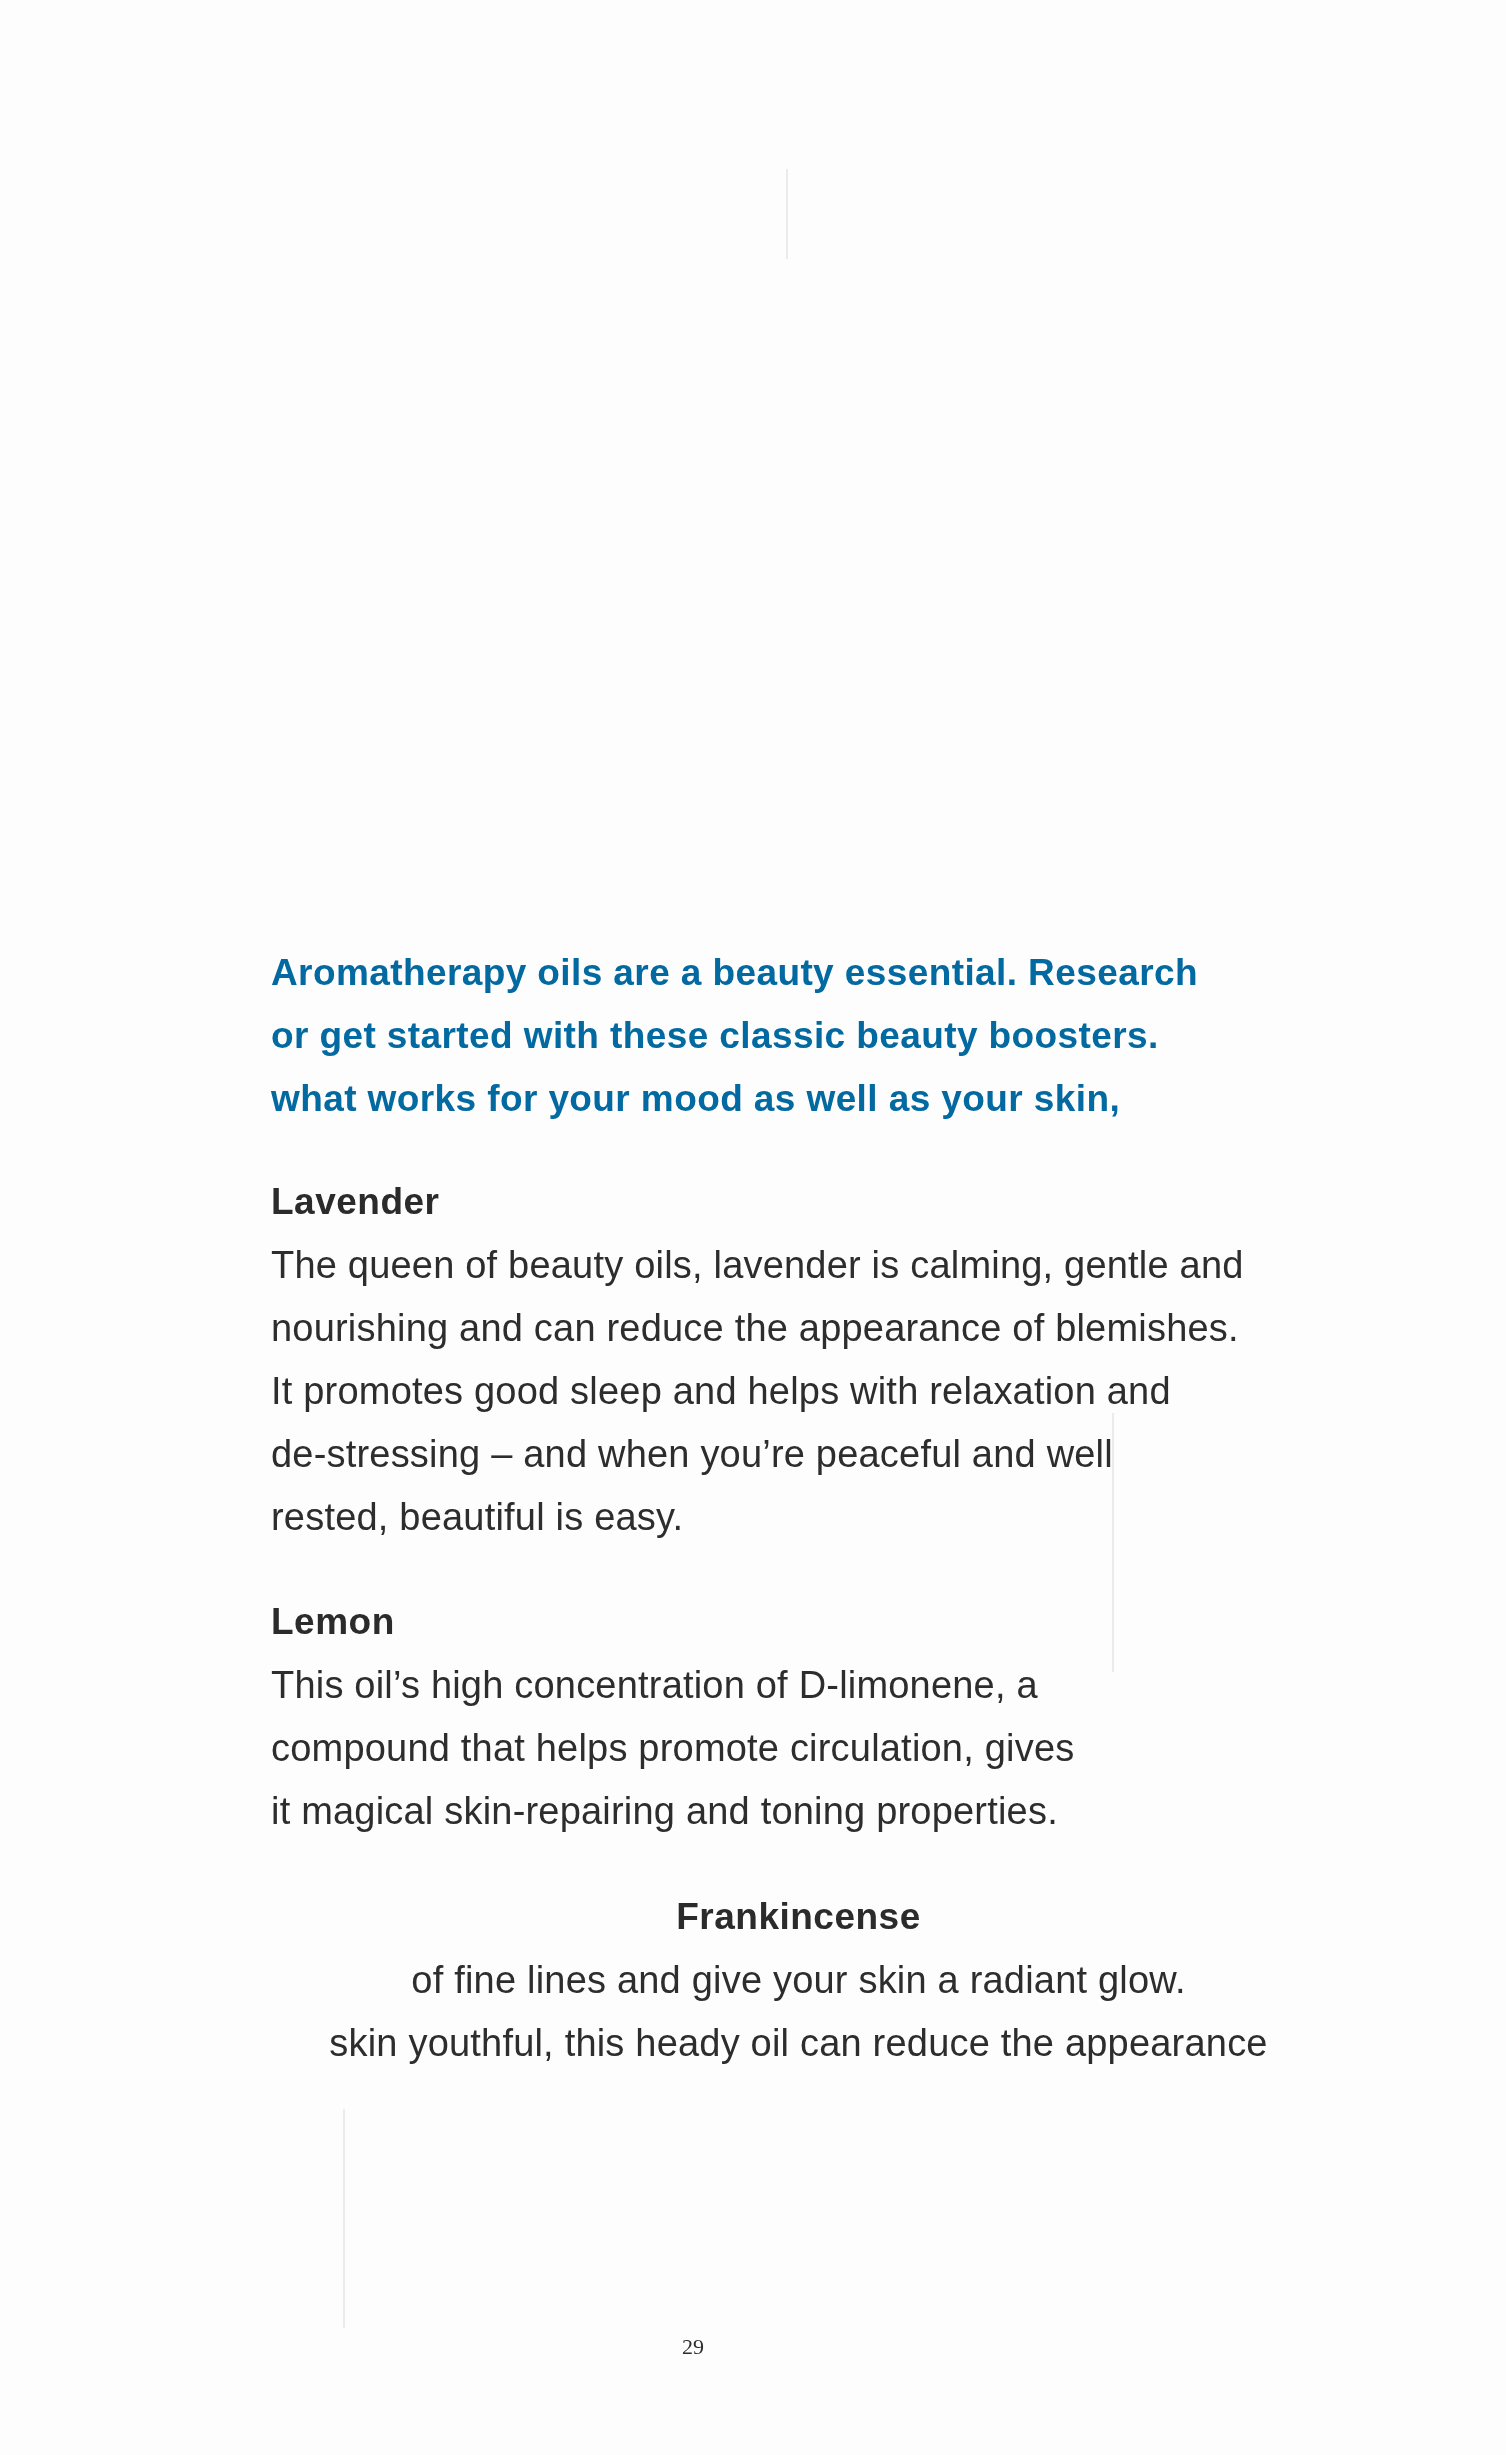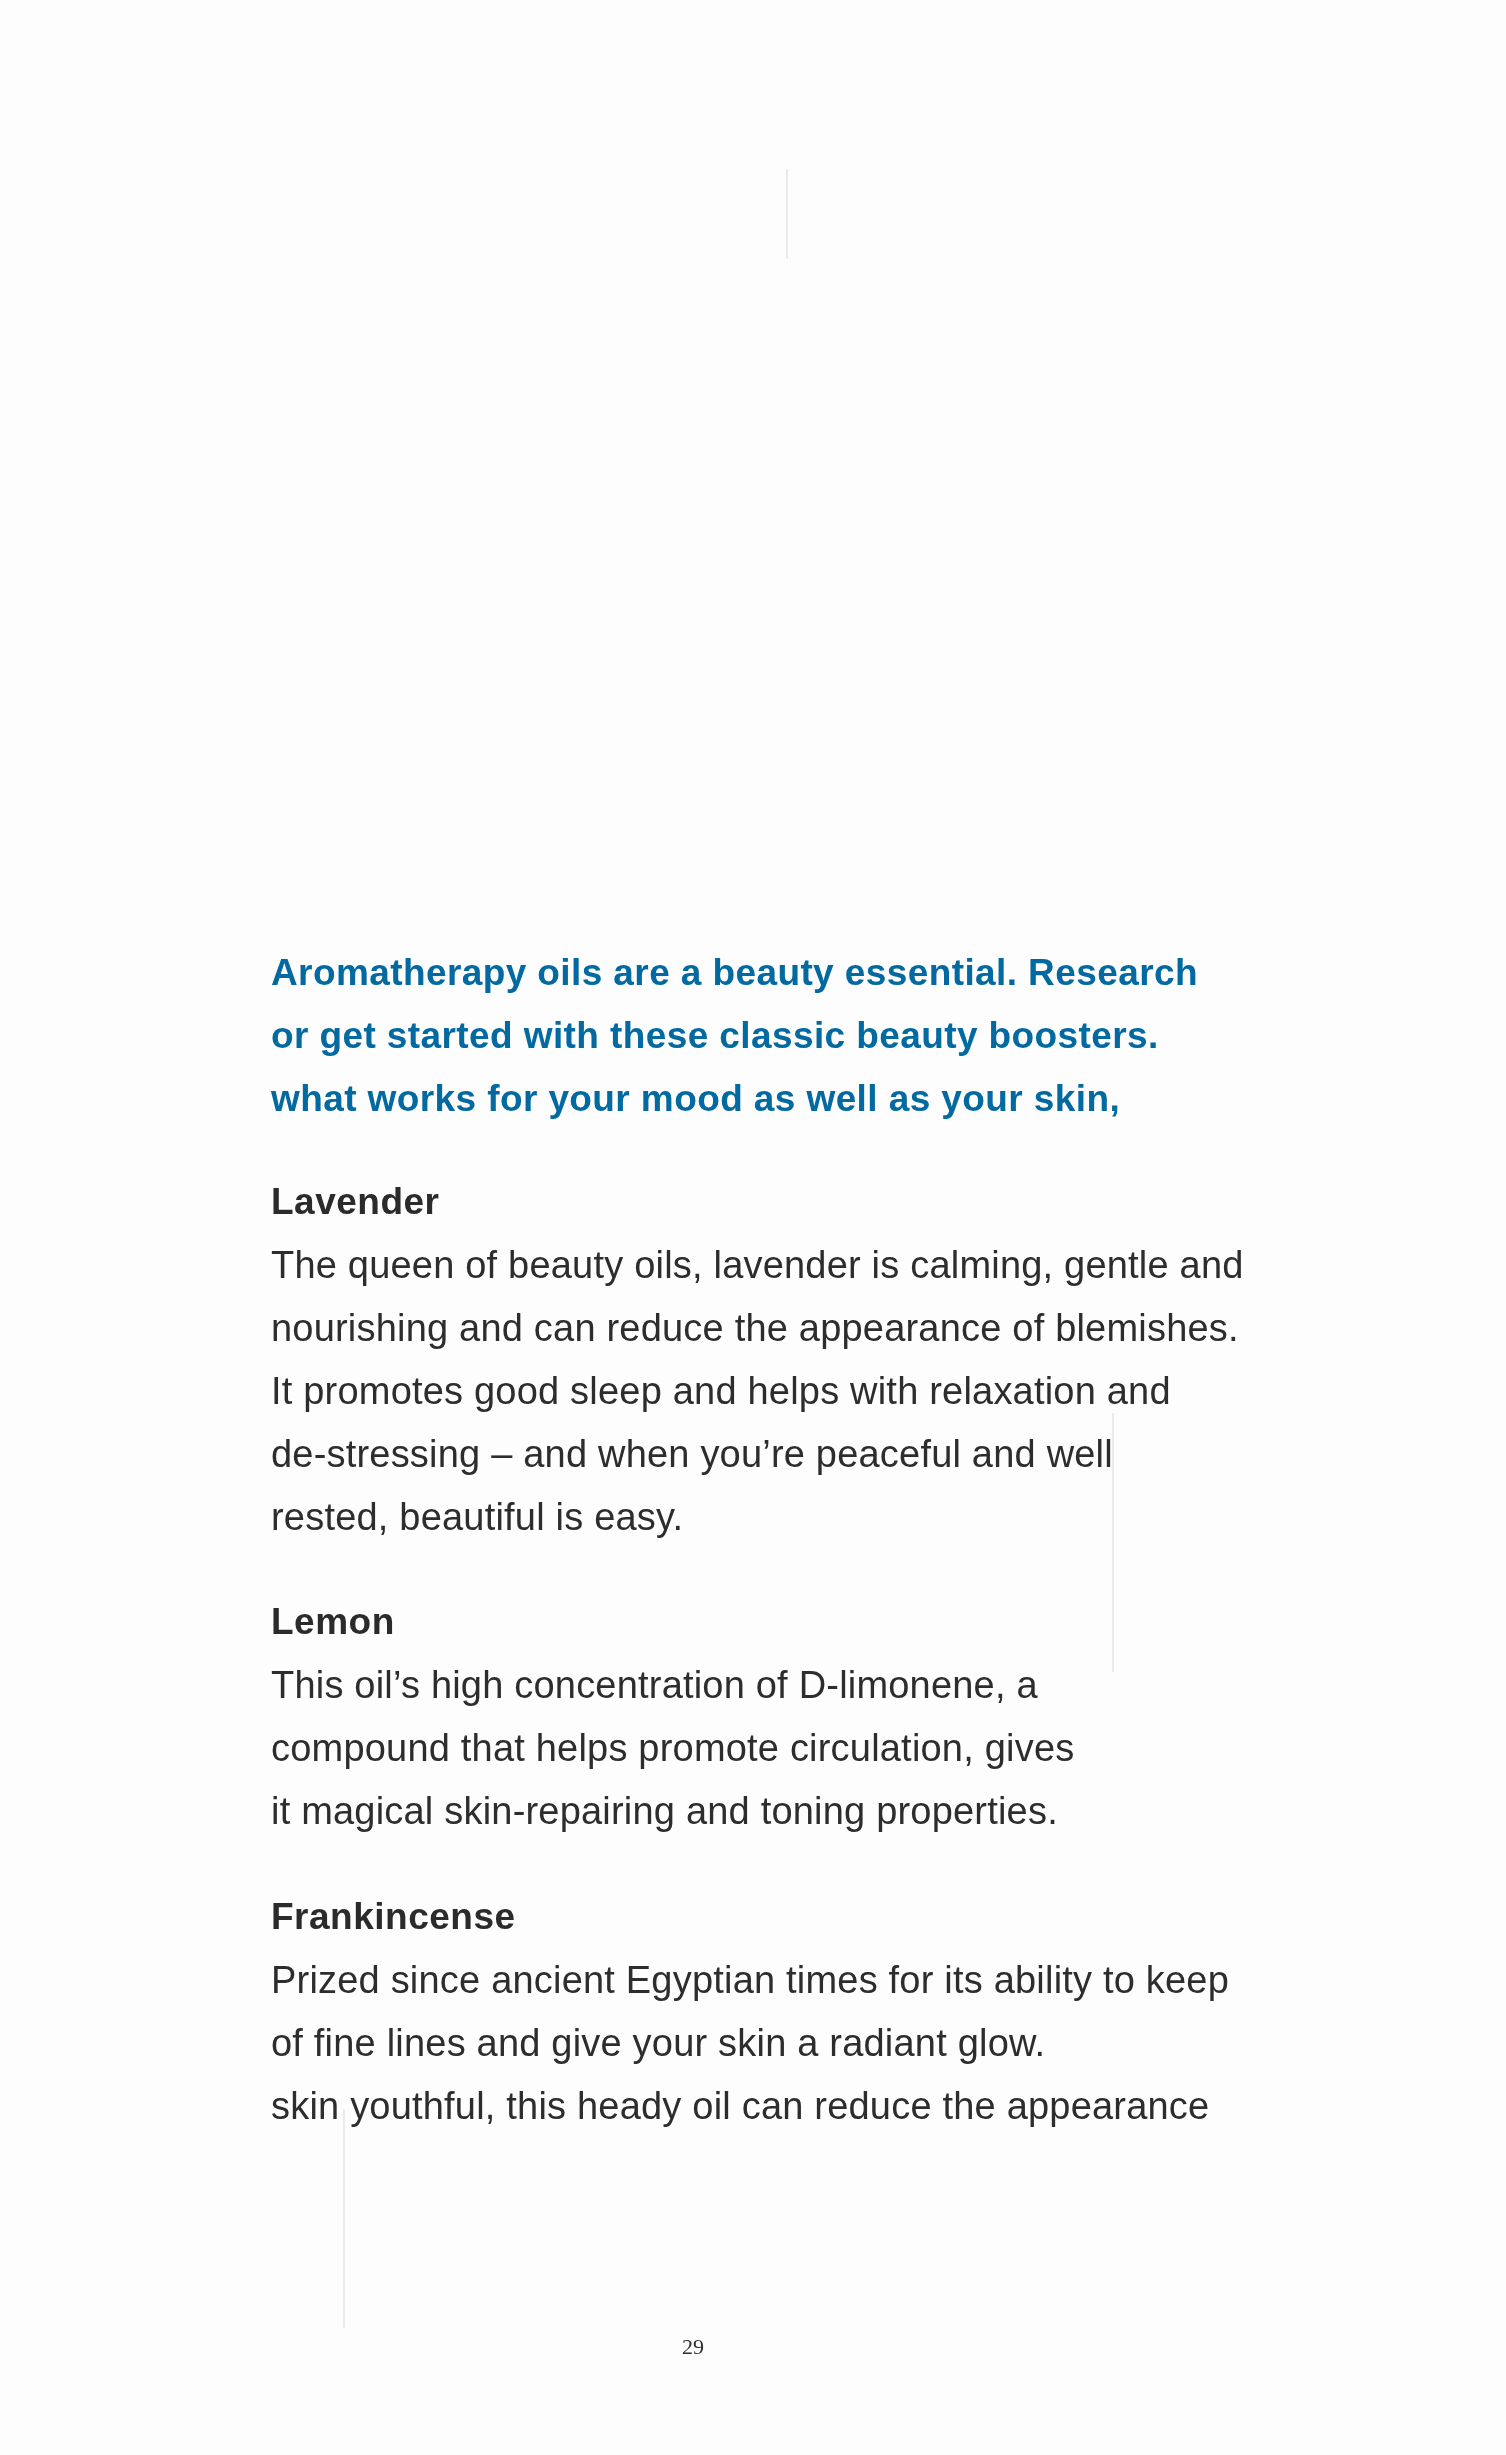--- a/index.html
+++ b/index.html
@@ -59,21 +59,21 @@
       display: block;
       font-size: 38px;
       line-height: 63px;
       font-weight: normal;
       color: #2d2d2d;
       letter-spacing: 0.2px;
       white-space: nowrap;
     }
     .sec-lavender { top: 1170px; }
     .sec-lemon { top: 1590px; }
-    .sec-frank { top: 1885px; }
+    .sec-frank { top: 1885px; text-align: center; }
     .page-number {
       position: absolute;
       left: 0;
       width: 1386px;
       top: 2334px;
       text-align: center;
       font-family: "Liberation Serif", "DejaVu Serif", serif;
       font-size: 22px;
       color: #2d2d2d;
     }
@@ -104,20 +104,19 @@
 
   <div class="section sec-lemon">
     <span class="section-heading">Lemon</span>
     <span class="section-line">This oil’s high concentration of D-limonene, a</span>
     <span class="section-line">compound that helps promote circulation, gives</span>
     <span class="section-line">it magical skin-repairing and toning properties.</span>
   </div>
 
   <div class="section sec-frank">
     <span class="section-heading">Frankincense</span>
-    <span class="section-line">Prized since ancient Egyptian times for its ability to keep</span>
     <span class="section-line">of fine lines and give your skin a radiant glow.</span>
     <span class="section-line">skin youthful, this heady oil can reduce the appearance</span>
   </div>
 
   <div class="page-number">29</div>
 </div>
 
 
 </body></html>

